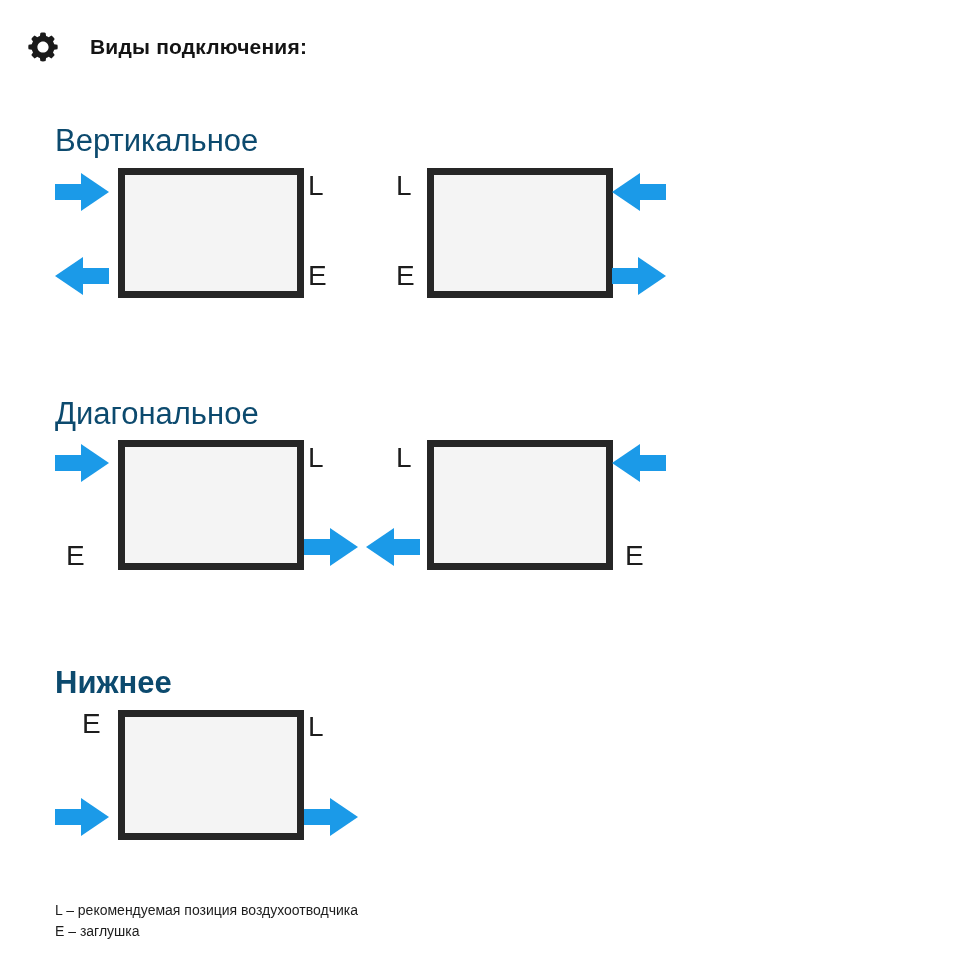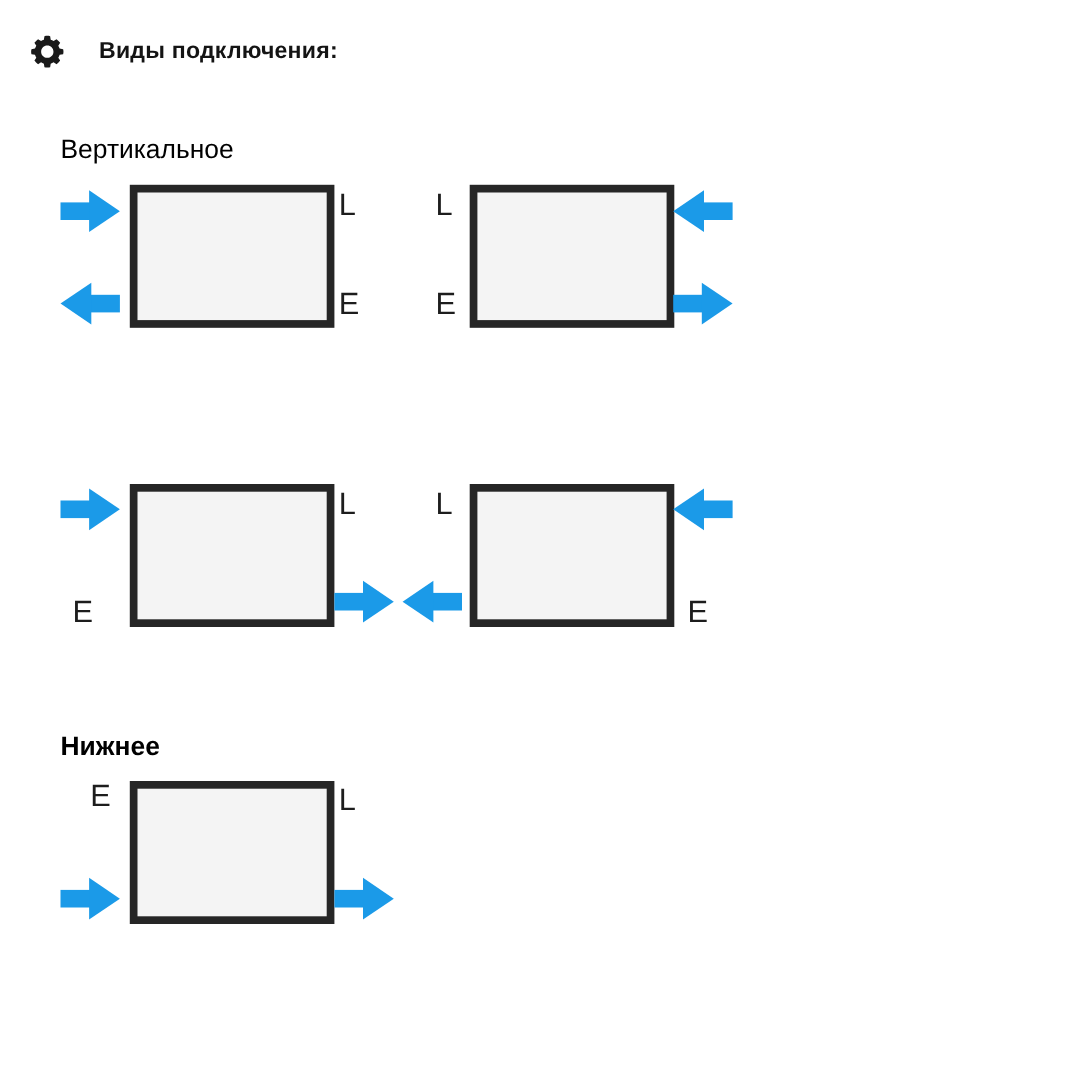--- a/index.html
+++ b/index.html
@@ -38,22 +38,22 @@
     margin-left: 30px;
     font-size: 21px;
     font-weight: bold;
     color: #141414;
     letter-spacing: 0.2px;
   }
 
   
   .section-title {
     position: absolute;
-    font-size: 24px;
-    color: #000000;
+    font-size: 31px;
+    color: #0c4a6e;
     font-weight: 400;
     white-space: nowrap;
   }
 
   
   .radiator {
     position: absolute;
     background: #f4f4f4;
     border: 7px solid #262626;
     box-sizing: border-box;
@@ -138,20 +138,21 @@
     <span class="stem"></span>
       <span class="head"></span>
   </div>
   <div class="arrow right" style="left:612px; top:257px;">
     <span class="stem"></span>
       <span class="head"></span>
   </div>
   <div class="marker" style="left:396px; top:172px;">L</div>
   <div class="marker" style="left:396px; top:262px;">E</div>
 
+  <div class="section-title" style="left:55px; top:396px;">Диагональное</div>
 
   <div class="radiator" style="left:118px; top:440px; width:186px; height:130px;"></div>
   <div class="arrow right" style="left:55px; top:444px;">
     <span class="stem"></span>
       <span class="head"></span>
   </div>
   <div class="arrow right" style="left:304px; top:528px;">
     <span class="stem"></span>
       <span class="head"></span>
   </div>
@@ -177,14 +178,18 @@
     <span class="stem"></span>
       <span class="head"></span>
   </div>
   <div class="arrow right" style="left:304px; top:798px;">
     <span class="stem"></span>
       <span class="head"></span>
   </div>
   <div class="marker" style="left:82px; top:710px;">E</div>
   <div class="marker" style="left:308px; top:713px;">L</div>
 
+  <div class="legend">
+    <div>L – рекомендуемая позиция воздухоотводчика</div>
+    <div>E – заглушка</div>
+  </div>
 
 </div>
 
 </body></html>

